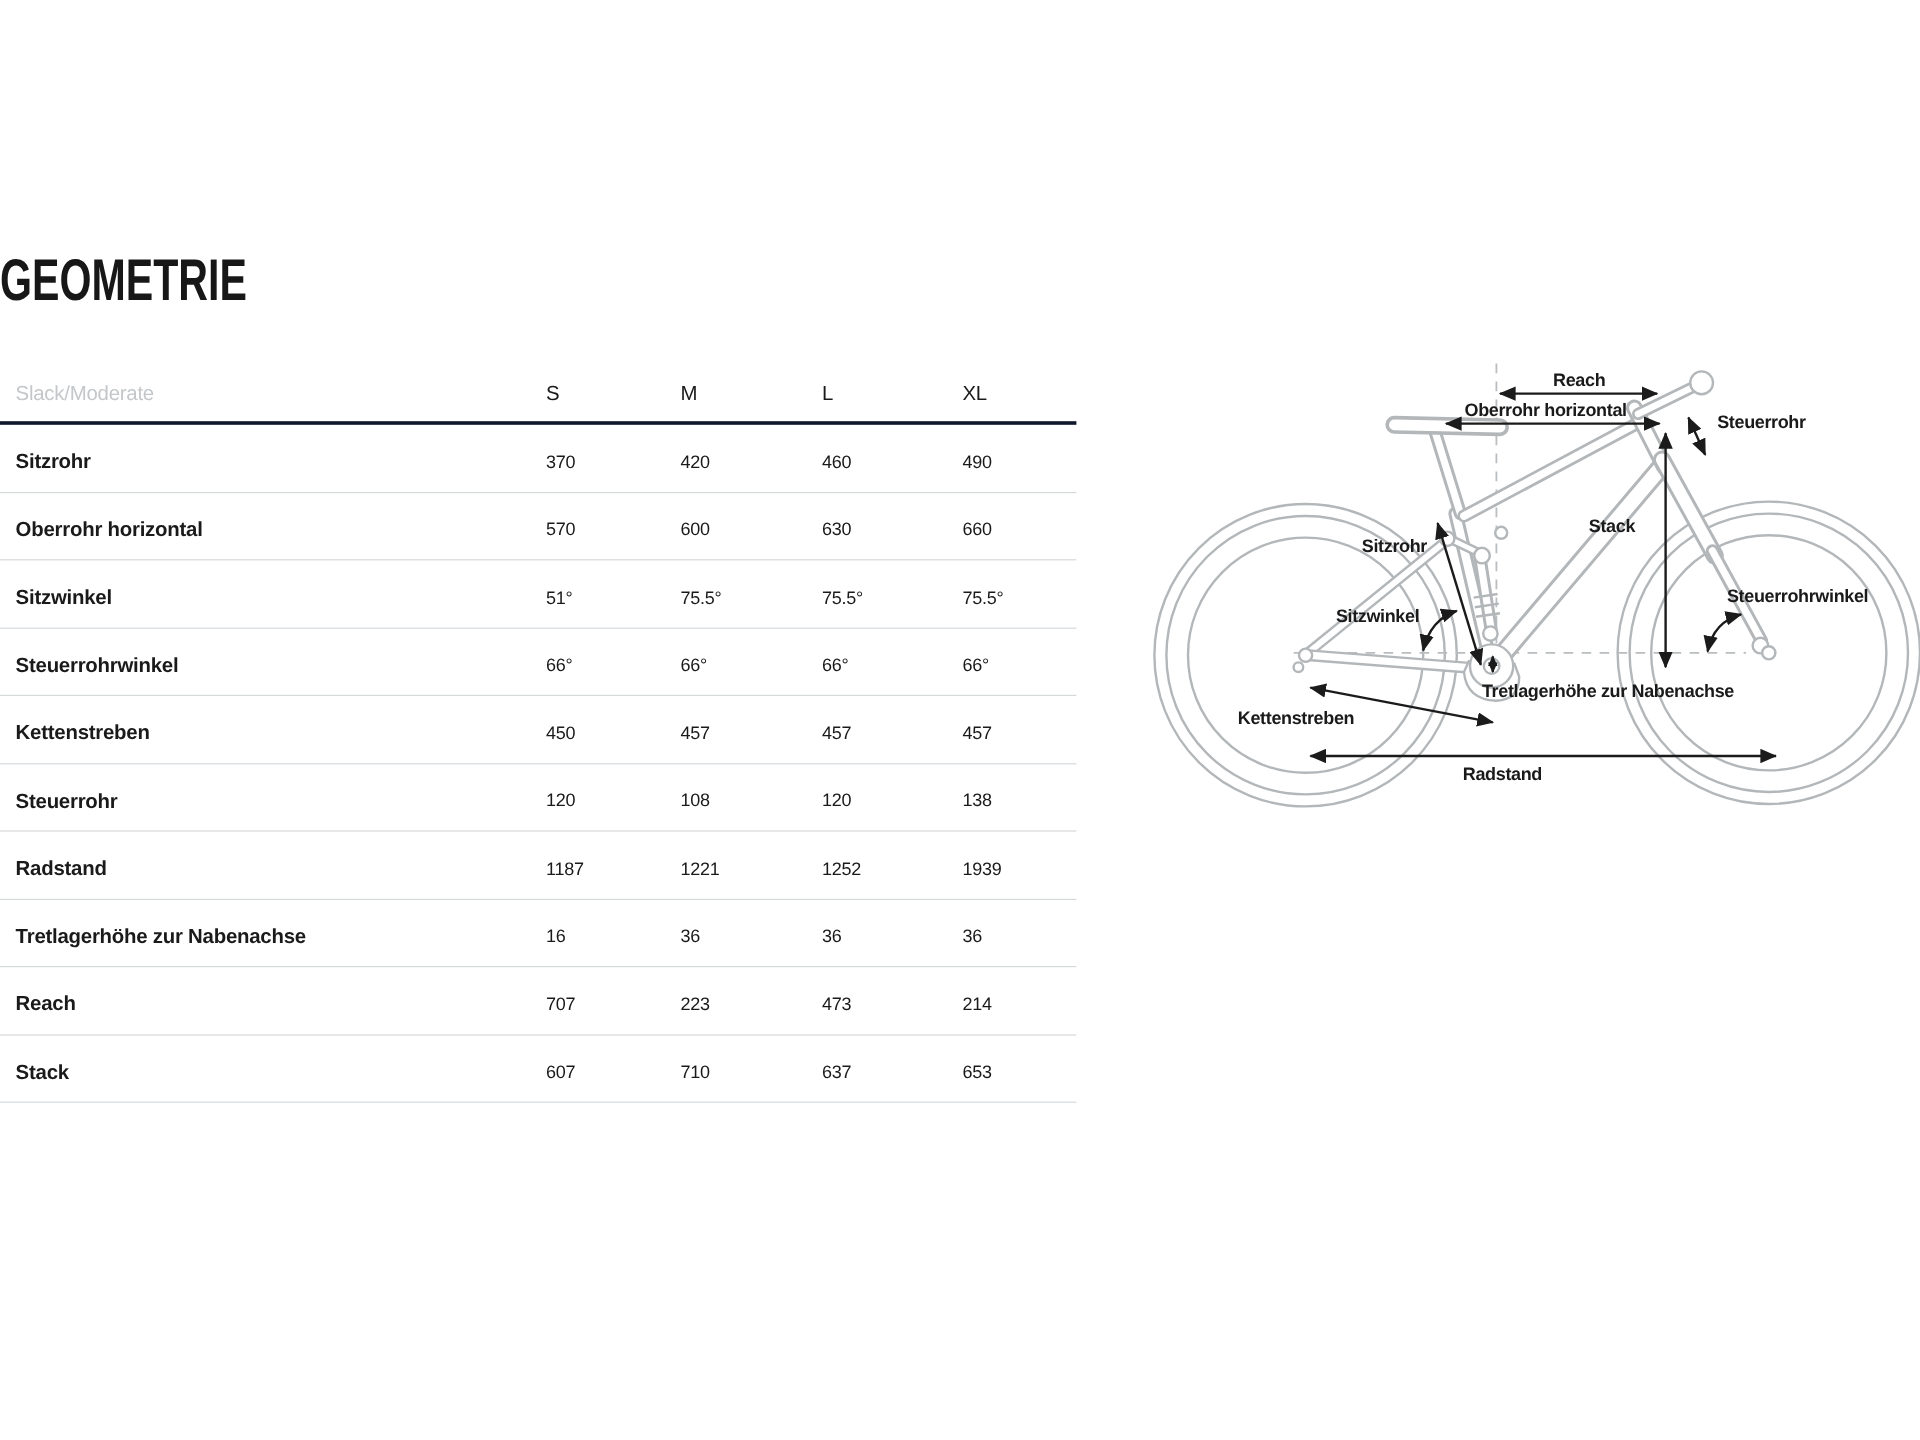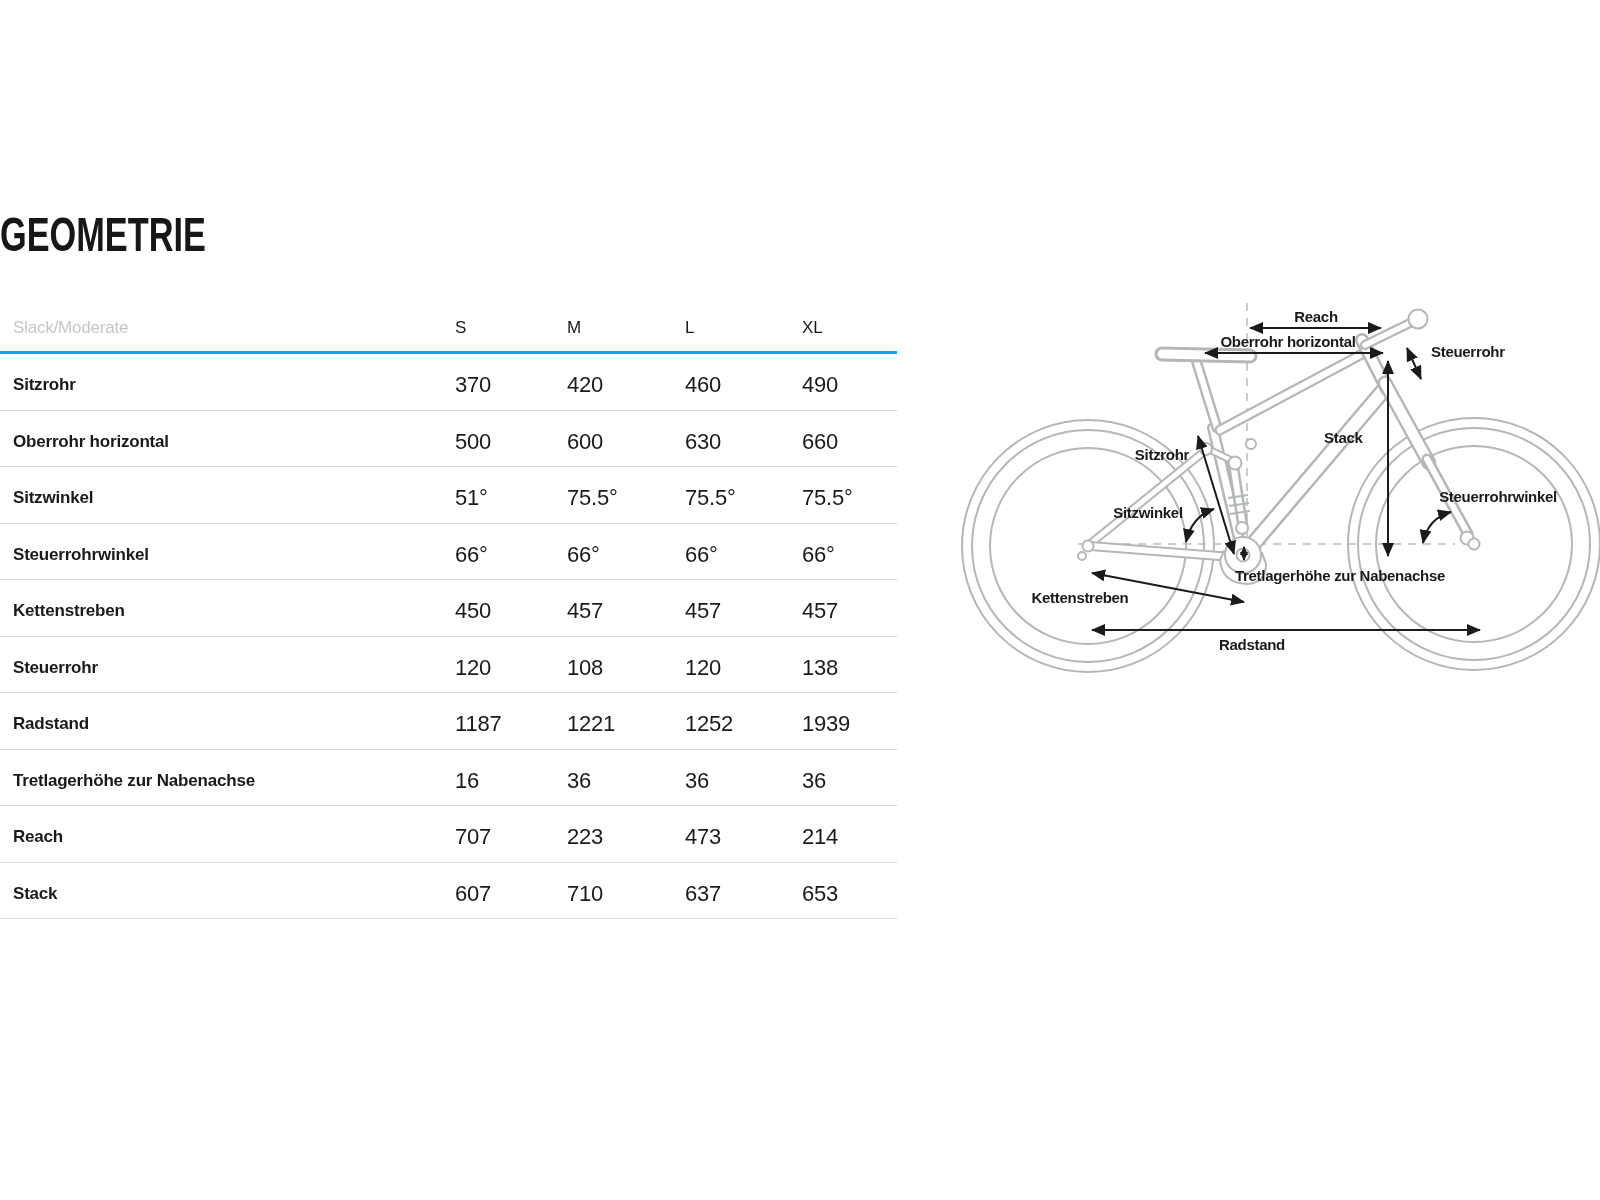--- a/index.html
+++ b/index.html
@@ -13,27 +13,27 @@
     white-space:nowrap; color:#171717;
   }
 
   .geo-table { position:absolute; left:0; top:298px; width:897px; }
   .thead, .trow {
     display:grid;
     grid-template-columns:442px 112px 118px 117px 1fr;
     padding-left:13px;
     align-items:center;
   }
-  .thead { height:53px; border-bottom:3px solid #0ea5e9; }
+  .thead { height:53px; border-bottom:3px solid #0f172a; }
   .trow  { height:55.5px; border-bottom:1px solid #d6dadc; }
   .thead > div, .trow > div { padding-top:7px; letter-spacing:-0.2px; }
   .tlabel { font-weight:700; font-size:17px; }
   .muted  { color:#c4c7c9; font-weight:400; font-size:17px; }
   .tcol   { font-weight:400; font-size:17px; }
-  .tval   { font-weight:400; font-size:22px; }
+  .tval   { font-weight:400; font-size:15px; }
 
   .diagram { position:absolute; left:950px; top:290px; }
   .wheel, .pv { stroke:#b3b7b9; stroke-width:2; fill:none; }
   .pvf { stroke:#b3b7b9; stroke-width:2; fill:#ffffff; }
   .tube-o { stroke:#b3b7b9; fill:none; stroke-linecap:round; }
   .tube-i { stroke:#ffffff; fill:none; stroke-linecap:round; }
   .dash { stroke:#b9bdbf; stroke-width:1.5; stroke-dasharray:8 7; fill:none; }
   .ann  { stroke:#1b1b1b; stroke-width:2; fill:none; }
   .albl { font-family:"Liberation Sans", sans-serif; font-size:15px; font-weight:700;
           letter-spacing:-0.3px; fill:#1a1a1a; }
@@ -56,21 +56,21 @@
 
     <div class="trow">
       <div class="tlabel">Sitzrohr</div>
       <div class="tval">370</div>
       <div class="tval">420</div>
       <div class="tval">460</div>
       <div class="tval">490</div>
     </div>
     <div class="trow">
       <div class="tlabel">Oberrohr horizontal</div>
-      <div class="tval">500</div>
+      <div class="tval">570</div>
       <div class="tval">600</div>
       <div class="tval">630</div>
       <div class="tval">660</div>
     </div>
     <div class="trow">
       <div class="tlabel">Sitzwinkel</div>
       <div class="tval">51°</div>
       <div class="tval">75.5°</div>
       <div class="tval">75.5°</div>
       <div class="tval">75.5°</div>

